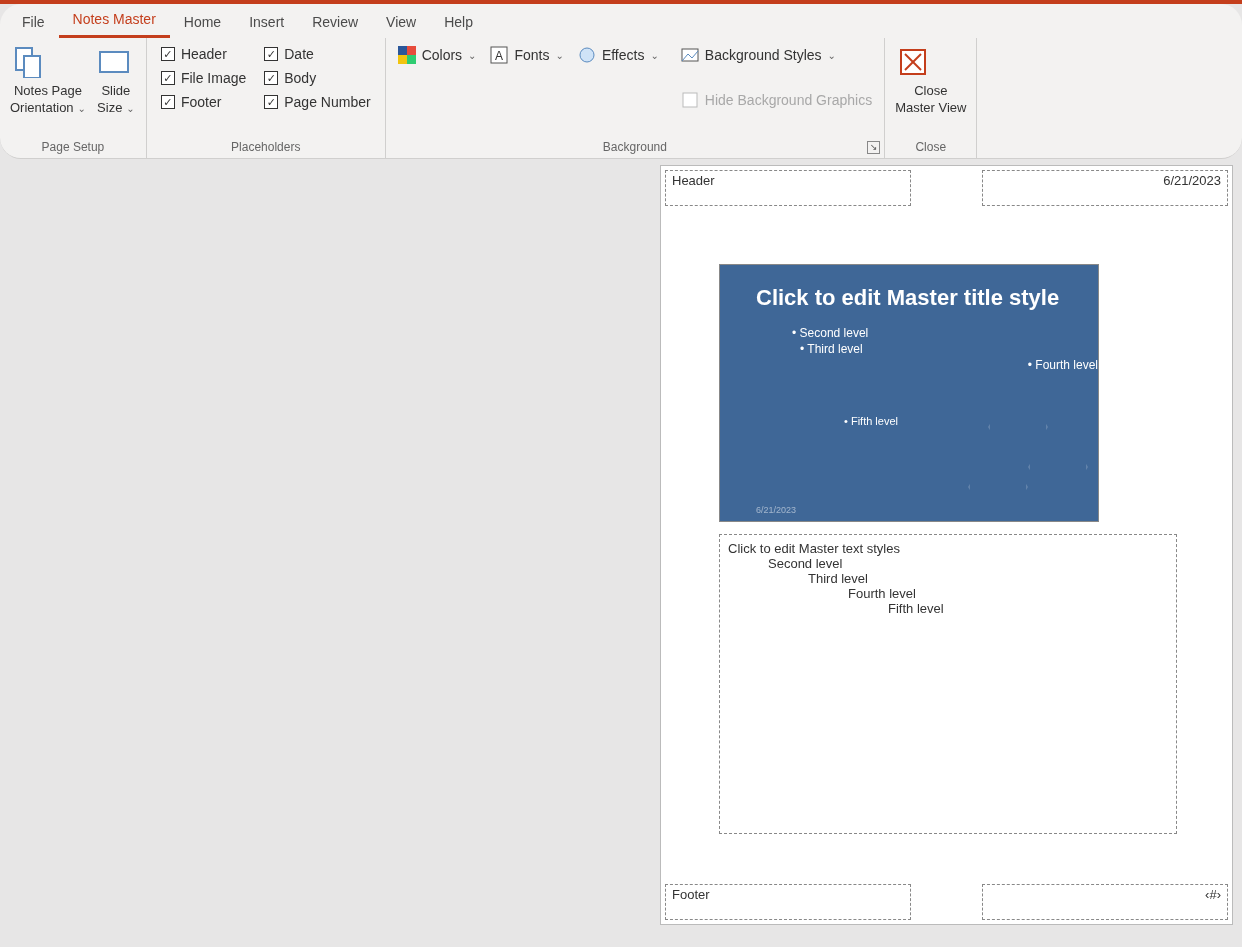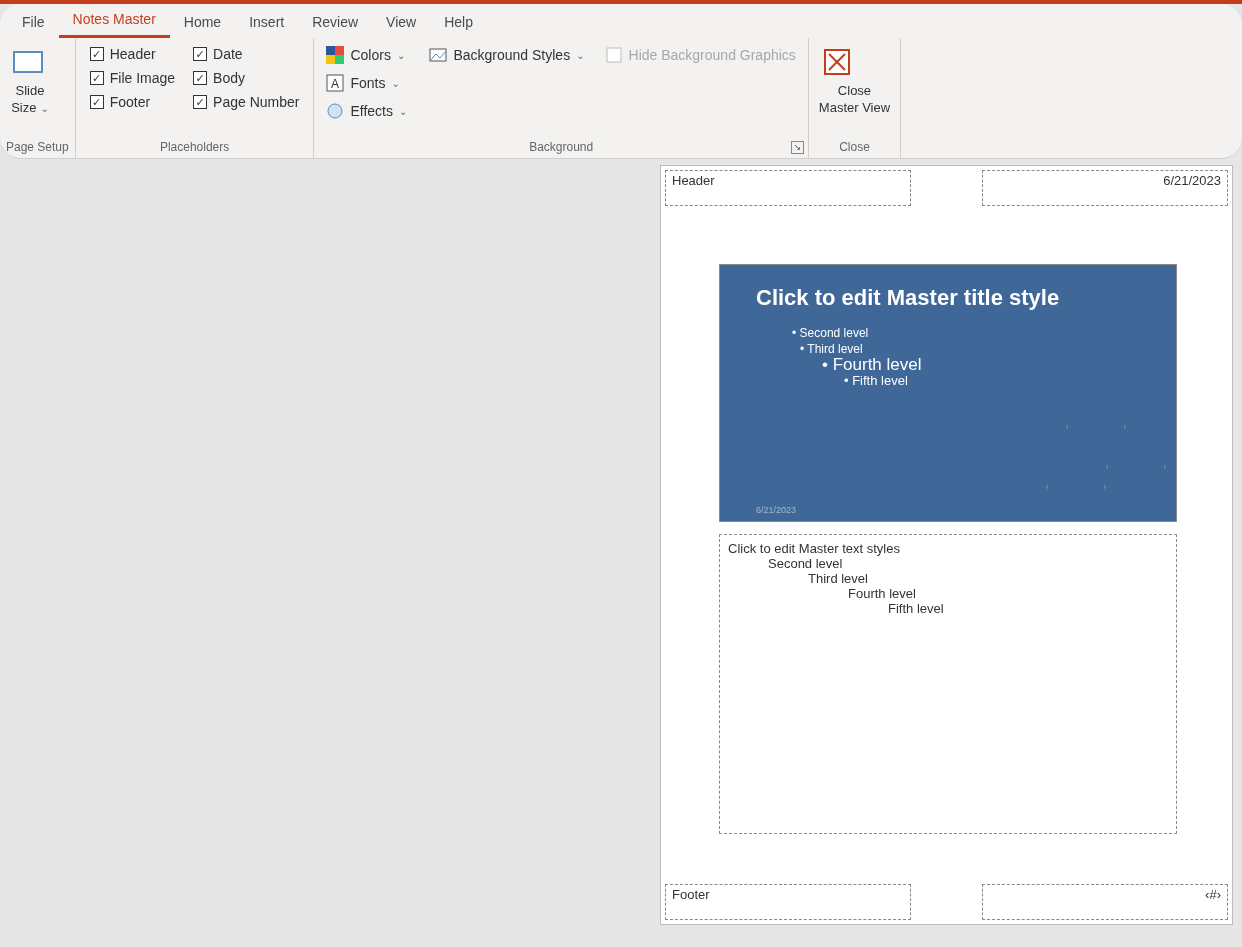--- a/index.html
+++ b/index.html
@@ -40,27 +40,27 @@
 
 .edit-area { position: relative; height: calc(947px - 4px - 34px - 120px); }
 .page { position: absolute; left: 660px; top: 6px; width: 573px; height: 760px; background: #fff; border: 1px solid #bbb; }
 
 .ph { position: absolute; border: 1px dashed #888; font-size: 13px; color: #333; padding: 2px 6px; }
 .ph-header { left: 4px; top: 4px; width: 246px; height: 36px; }
 .ph-date   { right: 4px; top: 4px; width: 246px; height: 36px; text-align: right; }
 .ph-footer { left: 4px; bottom: 4px; width: 246px; height: 36px; }
 .ph-num    { right: 4px; bottom: 4px; width: 246px; height: 36px; text-align: right; }
 
-.slide-thumb { position: absolute; left: 58px; top: 98px; width: 458px; height: 258px; background: #3f6797; color: #fff; border: 1px solid #888; overflow: hidden; }
+.slide-thumb { position: absolute; left: 58px; top: 98px; width: 380px; height: 258px; background: #3f6797; color: #fff; border: 1px solid #888; overflow: hidden; }
 .slide-thumb .ttl { font-size: 22px; font-weight: 600; margin: 20px 0 14px 36px; }
 .slide-thumb .tx  { margin-left: 36px; font-size: 13px; line-height: 16px; }
 .slide-thumb .ind1 { margin-left: 36px; font-size: 12px; }
 .slide-thumb .ind2 { margin-left: 44px; font-size: 12px; }
-.slide-thumb .ind3 { margin-left: 66px; font-size: 17px; }
-.slide-thumb .ind4 { margin-left: 88px; font-size: 13px; }
+.slide-thumb .ind3 { margin-left: 66px; font-size: 12px; text-align: right; }
+.slide-thumb .ind4 { margin-left: 88px; font-size: 11px; margin-top: 40px; }
 .slide-thumb .hexes { position: absolute; right: -20px; bottom: -20px; width: 170px; height: 150px; opacity: 0.18; }
 .hex { position: absolute; border: 2px solid #fff; width: 60px; height: 52px; transform: rotate(0deg); clip-path: polygon(25% 5%, 75% 5%, 100% 50%, 75% 95%, 25% 95%, 0 50%); }
 
 .notes-body { position: absolute; left: 58px; top: 368px; width: 458px; height: 300px; border: 1px dashed #888; padding: 6px 8px; font-size: 13px; color: #333; }
 .notes-body .nl1 { margin-left: 40px; }
 .notes-body .nl2 { margin-left: 80px; }
 .notes-body .nl3 { margin-left: 120px; }
 .notes-body .nl4 { margin-left: 160px; }
 
 
@@ -82,20 +82,31 @@
     <div class="tab">Help</div>
   </div>
 
   <div class="groups">
 
     <div class="group">
       <div class="group-body">
         <div class="vbtn">
           <span class="ico">
             <svg class="svg" width="36" height="32" viewBox="0 0 36 32">
+                <rect x="6" y="2" width="16" height="22" fill="#fff" stroke="#5b8bbf" stroke-width="2"></rect>
+                <rect x="14" y="10" width="16" height="22" fill="#fff" stroke="#5b8bbf" stroke-width="2"></rect>
+              </svg>
+          </span>
+          <span class="lbl" style="white-space:pre-line">Notes Page
+Orientation</span>
+          <span class="chev">⌄</span>
+        </div>
+        <div class="vbtn">
+          <span class="ico">
+            <svg class="svg" width="36" height="32" viewBox="0 0 36 32">
                 <rect x="4" y="6" width="28" height="20" fill="#fff" stroke="#5b8bbf" stroke-width="2"></rect>
               </svg>
           </span>
           <span class="lbl" style="white-space:pre-line">Slide
 Size</span>
           <span class="chev">⌄</span>
         </div>
       </div>
       <div class="group-label">Page Setup</div>
     </div>
@@ -130,21 +141,21 @@
               <span>Page Number</span>
             </label>
         </div>
       </div>
       <div class="group-label">Placeholders</div>
     </div>
 
 
     <div class="group" style="min-width:320px">
       <div class="group-body">
-        <div style="display:flex; flex-direction:column; gap:2px;">
+        <div style="display:flex; flex-direction:row; gap:2px;">
           <div class="mbtn">
             <span class="mico"><svg width="18" height="18">
                   <rect x="0" y="0" width="9" height="9" fill="#2b579a"></rect>
                   <rect x="9" y="0" width="9" height="9" fill="#e74c3c"></rect>
                   <rect x="0" y="9" width="9" height="9" fill="#f1c40f"></rect>
                   <rect x="9" y="9" width="9" height="9" fill="#2ecc71"></rect>
                 </svg></span>
             <span>Colors</span>
             <span class="mchev">⌄</span>
           </div>
@@ -157,21 +168,21 @@
             <span class="mchev">⌄</span>
           </div>
           <div class="mbtn">
             <span class="mico"><svg width="18" height="18">
                   <circle cx="9" cy="9" r="7" fill="#cfe3f7" stroke="#5b8bbf"></circle>
                 </svg></span>
             <span>Effects</span>
             <span class="mchev">⌄</span>
           </div>
         </div>
-        <div style="display:flex; flex-direction:row; gap:8px; margin-left:8px;">
+        <div style="display:flex; flex-direction:column; gap:19px; margin-left:8px;">
           <div class="mbtn">
             <span class="mico"><svg width="18" height="18">
                   <rect x="1" y="3" width="16" height="12" fill="#fff" stroke="#555"></rect>
                   <path d="M1 15 L7 8 L11 12 L17 5" stroke="#5b8bbf" fill="none"></path>
                 </svg></span>
             <span>Background Styles</span>
             <span class="mchev">⌄</span>
           </div>
           <div class="mbtn disabled">
             <span class="mico"><svg width="18" height="18">

